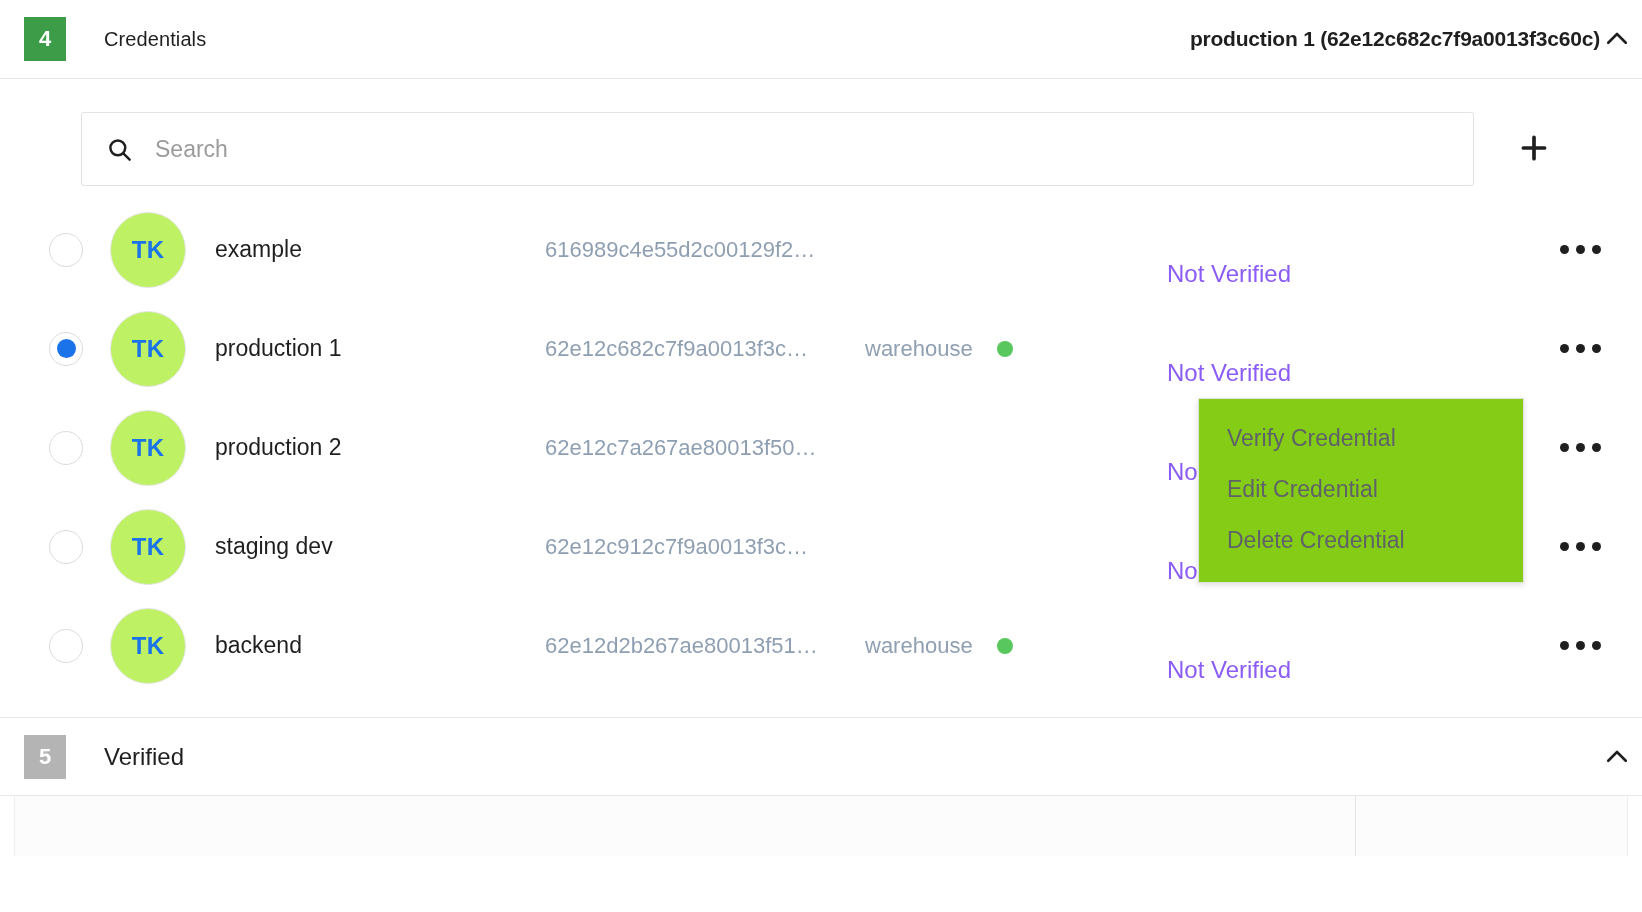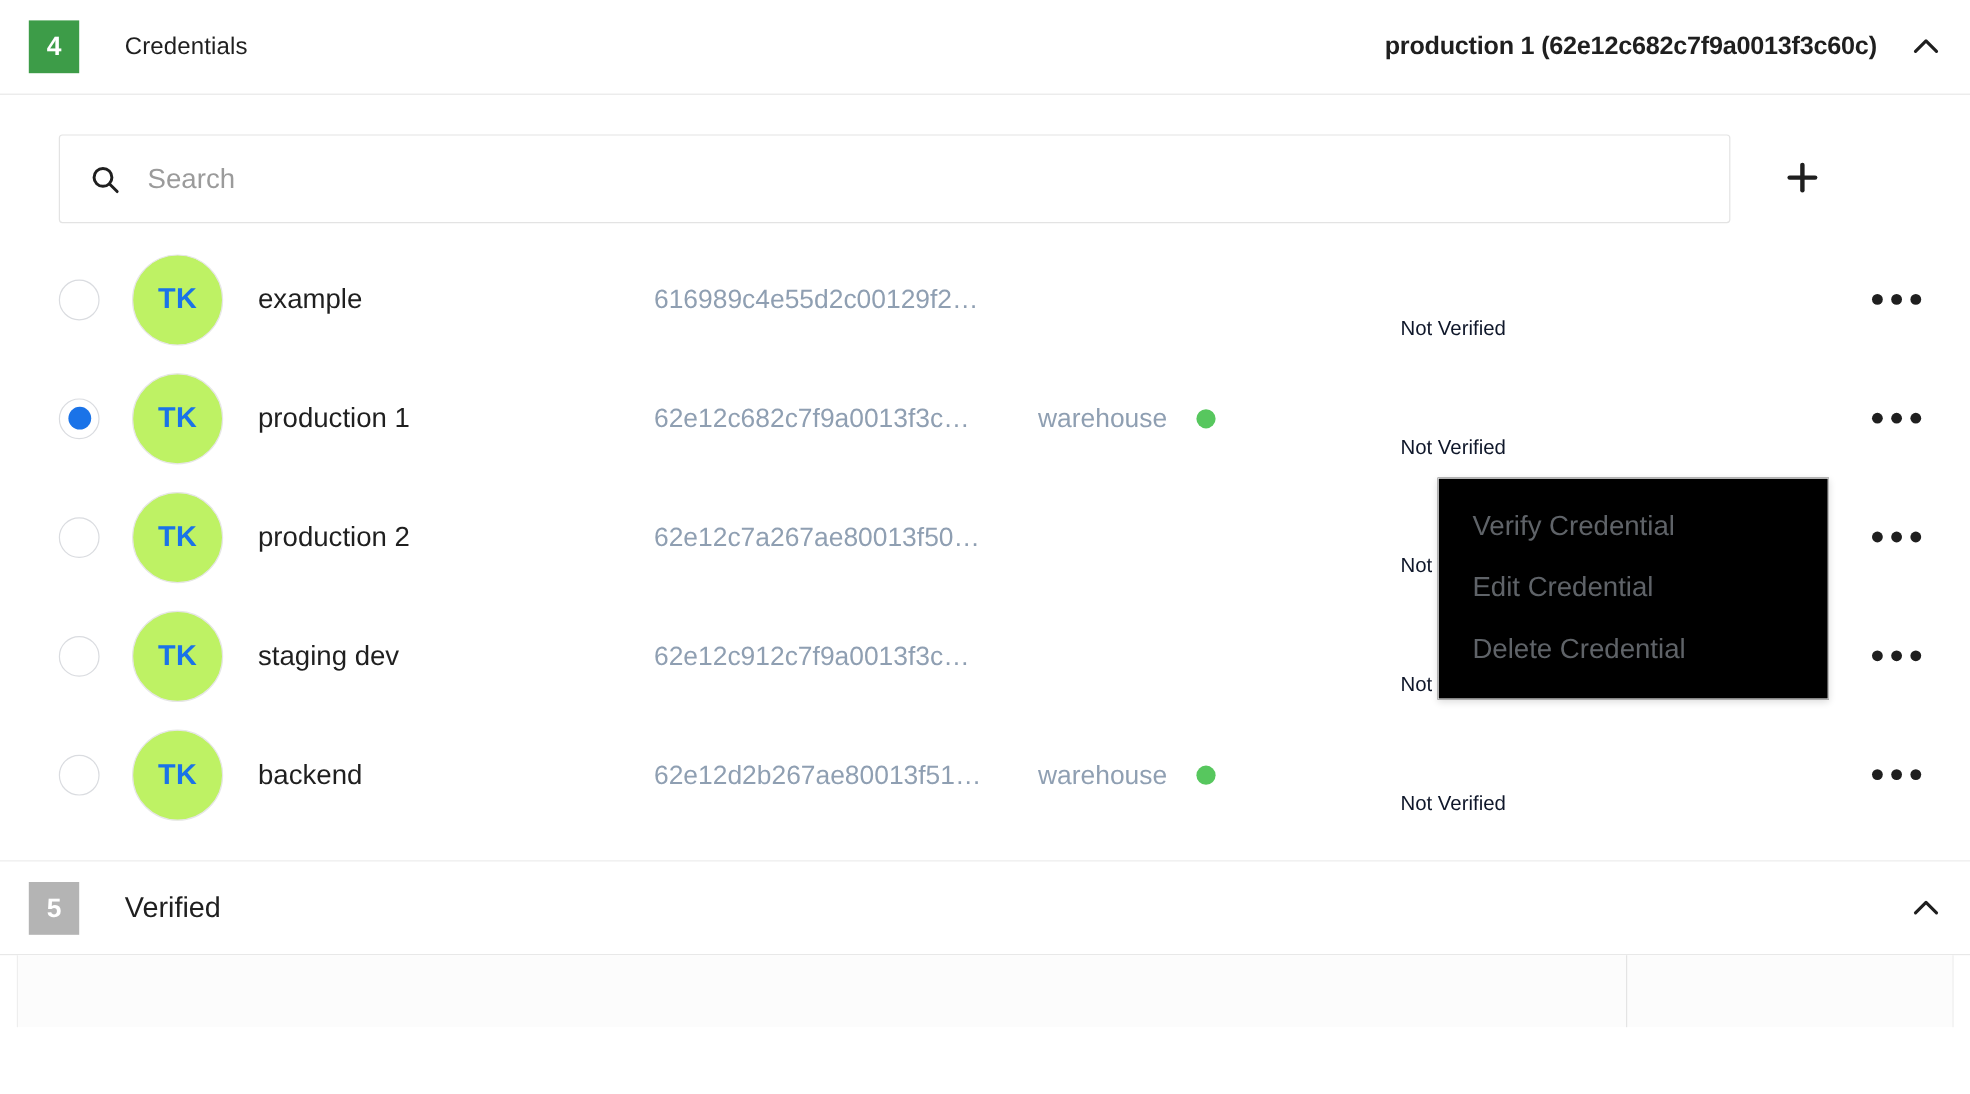--- a/index.html
+++ b/index.html
@@ -45,22 +45,21 @@
     font-size: 20px;
     margin-left: 38px;
     color: #1f1f1f;
     font-weight: 400;
     letter-spacing: .1px;
   }
   .section-right {
     margin-left: auto;
     display: flex;
     align-items: center;
-    gap: 24px;
-    padding-right: 20px;
+    padding-right: 8px;
   }
   .section-subject {
     font-size: 21px;
     font-weight: 700;
     color: #1f1f1f;
     letter-spacing: -.2px;
   }
   .chev {
     width: 34px;
     height: 34px;
@@ -69,20 +68,21 @@
     justify-content: center;
     cursor: pointer;
   }
   .chev svg { display:block; }
 
   
   .search-row {
     display: flex;
     align-items: center;
     padding: 33px 0 0 49px;
+    margin-left: 32px;
   }
   .search-box {
     width: 1393px;
     height: 74px;
     border: 1px solid #e3e3e3;
     border-radius: 3px;
     display: flex;
     align-items: center;
     box-sizing: border-box;
     background: #fff;
@@ -193,22 +193,22 @@
   }
   .status-dot {
     width: 16px;
     height: 16px;
     border-radius: 50%;
     background: #57c75e;
     flex: none;
     margin-left: 2px;
   }
   .cred-status {
-    font-size: 17px;
-    color: #0f172a;
+    font-size: 24px;
+    color: #8b5cf6;
     position: absolute;
     left: 1167px;
     white-space: nowrap;
     margin-top: 48px;
   }
   .kebab {
     position: absolute;
     left: 1560px;
     width: 54px;
     height: 40px;
@@ -225,21 +225,21 @@
     background: #1f1f1f;
     display: block;
   }
 
   
   .popup {
     position: absolute;
     left: 1198px;
     top: 398px;
     width: 326px;
-    background: #000000;
+    background: #84cc16;
     border: 1px solid #e0e0e0;
     box-shadow: 0 2px 6px rgba(0,0,0,.14);
     z-index: 30;
     padding: 14px 0 16px 0;
     box-sizing: border-box;
   }
   .popup-item {
     font-size: 23px;
     color: #5f6368;
     padding: 12px 0 12px 28px;

